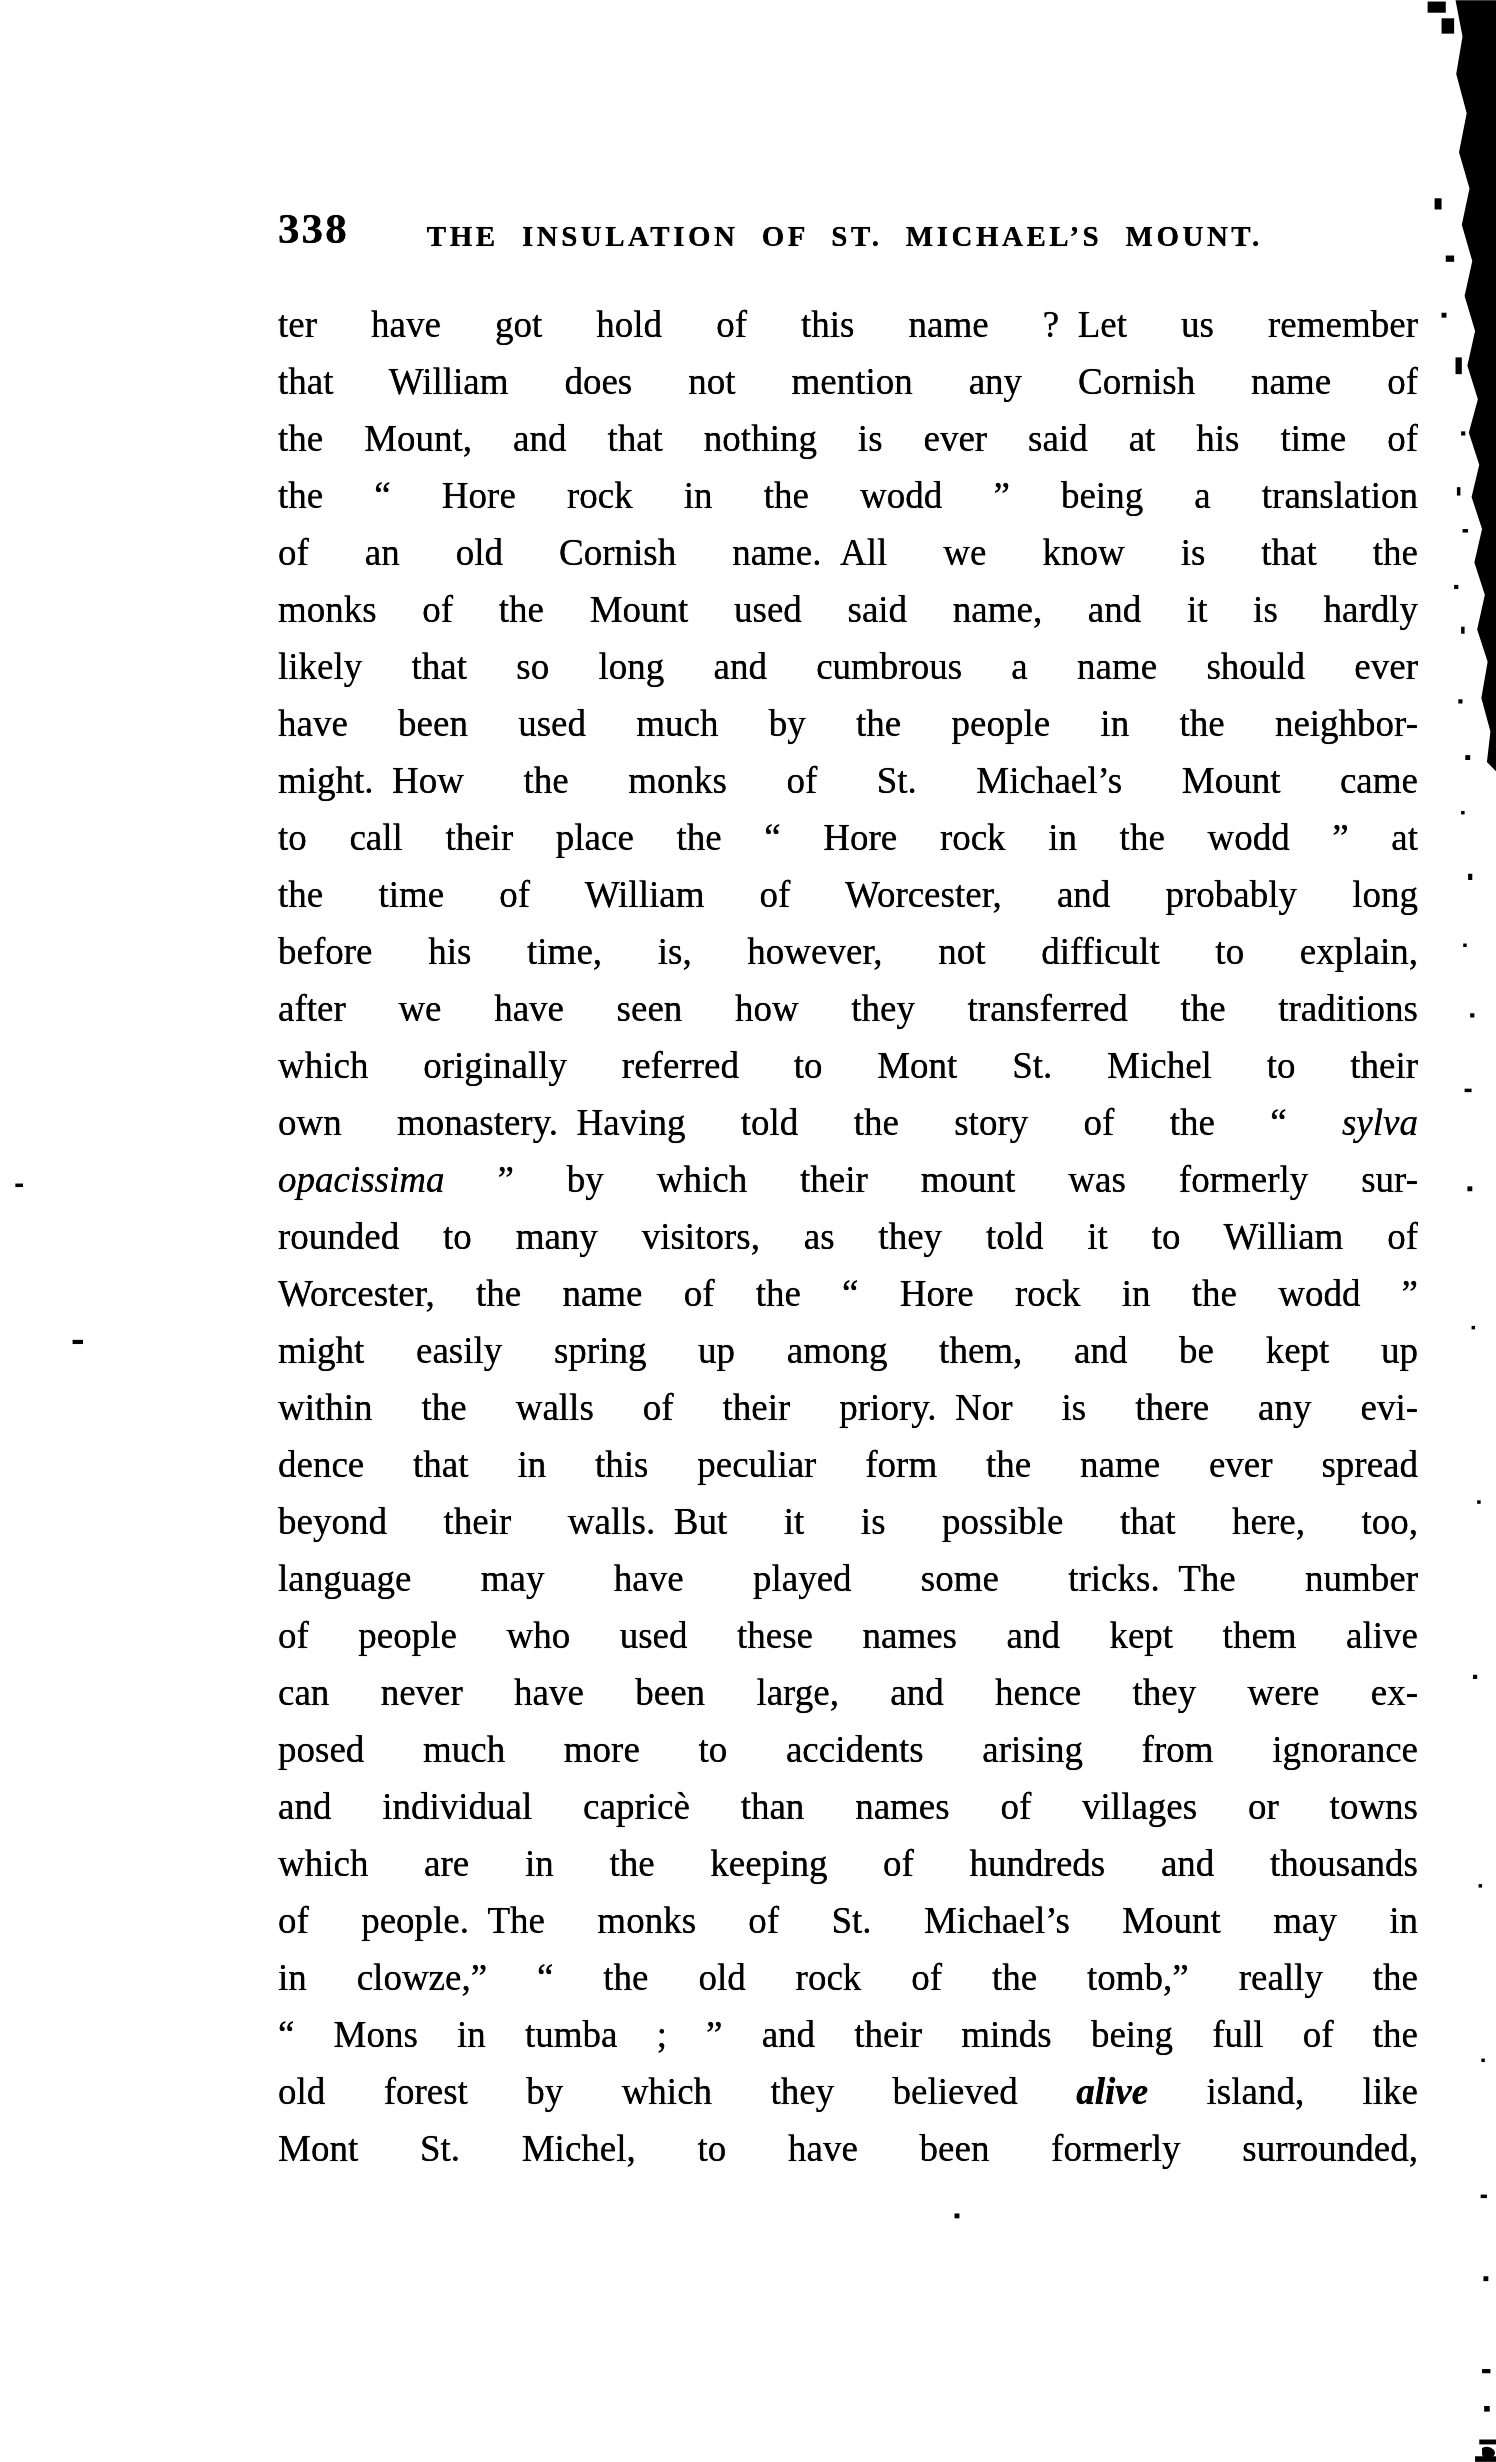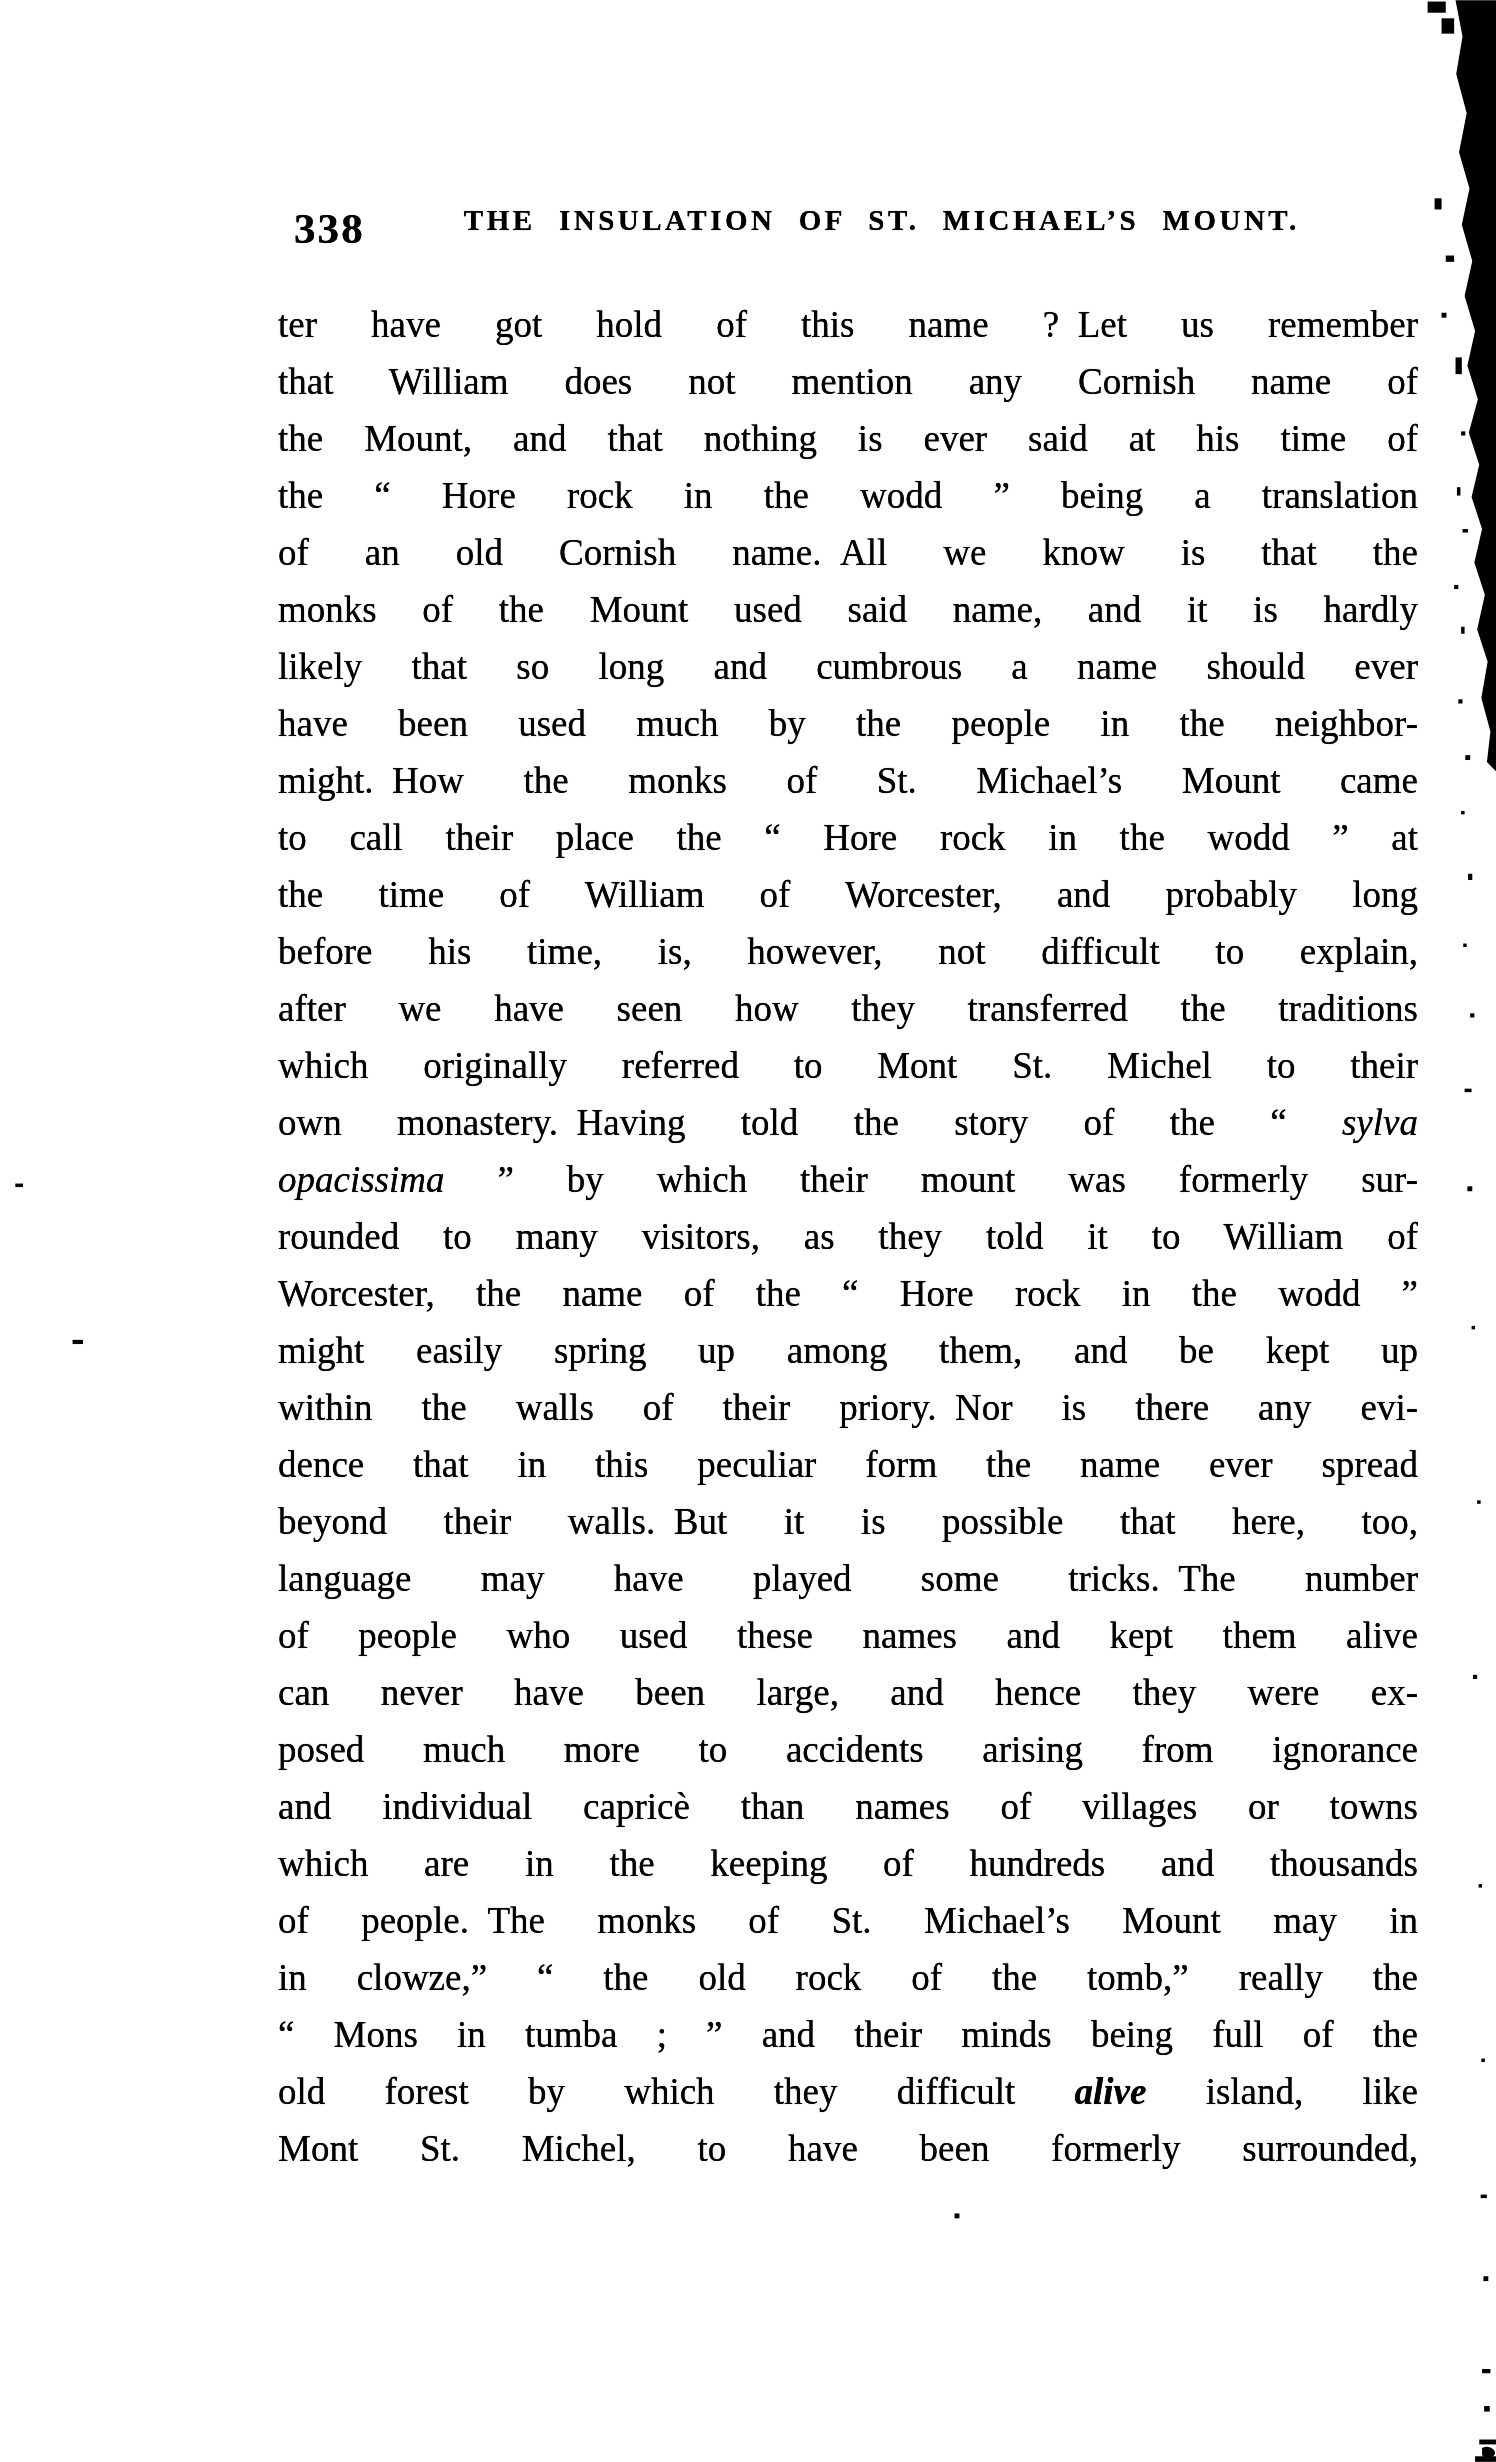--- a/index.html
+++ b/index.html
@@ -7,26 +7,25 @@
     position: relative;
     width: 1496px;
     height: 2462px;
     background: #ffffff;
     overflow: hidden;
     font-family: "Liberation Serif", serif;
     color: #000;
   }
   .hdr {
     position: absolute;
-    left: 294px;
+    left: 278px;
     top: 204px;
     display: flex;
-    align-items: flex-start;
+    align-items: flex-end;
     white-space: nowrap;
-    gap: 21px;
   }
   .pagenum {
     font-size: 43px;
     font-weight: 700;
     letter-spacing: 2.1px;
     text-shadow: 0 0 0.7px #000;
   }
   .runtitle {
     font-size: 29px;
     font-weight: 700;
@@ -93,21 +92,21 @@
       <div class="line"><span>beyond their walls. But it is possible that here, too,</span></div>
       <div class="line"><span>language may have played some tricks. The number</span></div>
       <div class="line"><span>of people who used these names and kept them alive</span></div>
       <div class="line"><span>can never have been large, and hence they were ex-</span></div>
       <div class="line"><span>posed much more to accidents arising from ignorance</span></div>
       <div class="line"><span>and individual capricè than names of villages or towns</span></div>
       <div class="line"><span>which are in the keeping of hundreds and thousands</span></div>
       <div class="line"><span>of people. The monks of St. Michael’s Mount may in</span></div>
       <div class="line"><span>in clowze,” “ the old rock of the tomb,” really the</span></div>
       <div class="line"><span>“ Mons in tumba ; ” and their minds being full of the</span></div>
-      <div class="line"><span>old forest by which they difficult </span><span class="it bd">alive</span><span> island, like</span></div>
+      <div class="line"><span>old forest by which they believed </span><span class="it bd">alive</span><span> island, like</span></div>
       <div class="line"><span>Mont St. Michel, to have been formerly surrounded,</span></div>
     </div>
 
   <svg class="artifacts" width="1496" height="2462" viewBox="0 0 2144 3528" xmlns="http://www.w3.org/2000/svg">
 
     <path fill="#000" d="
       M2086,0 L2144,0 L2144,1105 L2131,1092 L2136,1048 L2123,1000 L2132,948
       L2117,902 L2128,852 L2113,806 L2124,758 L2109,712 L2120,666 L2105,620
       L2118,572 L2103,524 L2114,474 L2099,424 L2110,374 L2095,322 L2106,270
       L2091,218 L2102,162 L2087,106 L2096,52 Z"></path>

